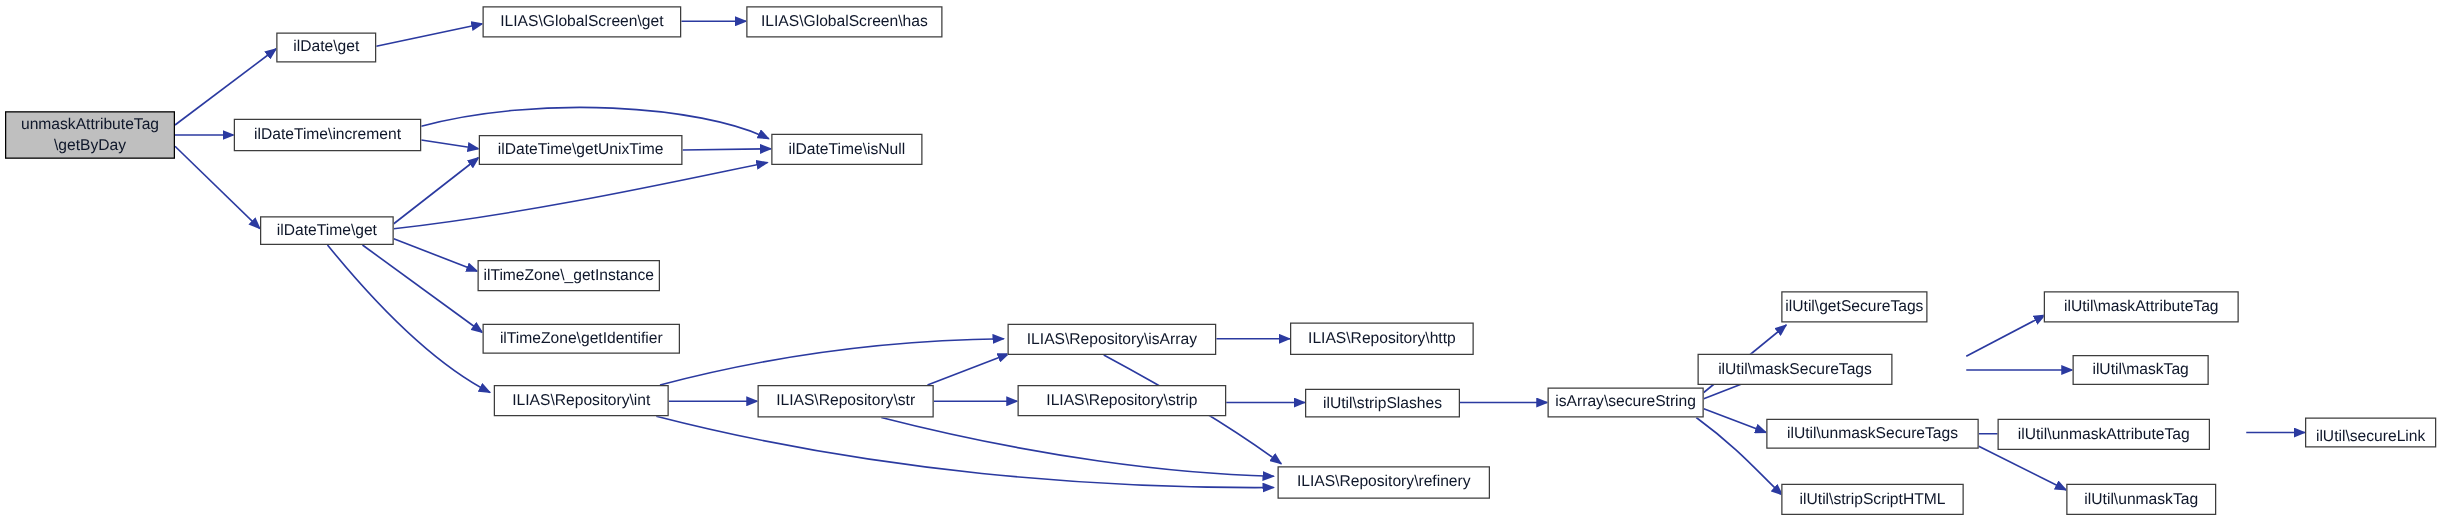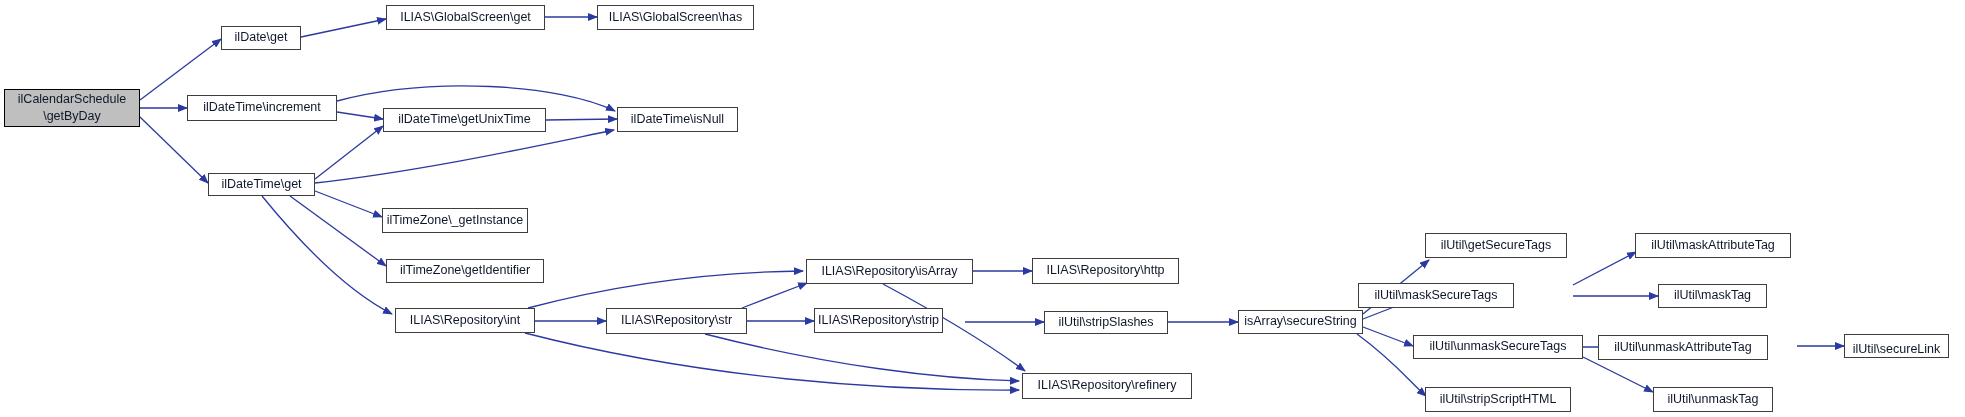--- a/index.html
+++ b/index.html
@@ -80,21 +80,21 @@
         <path d="M1363,327 L1413,346" fill="none" stroke="#2b3aa0" stroke-width="1.3" marker-end="url(#arrow)"></path>
         <path d="M1357,334 C1395,362 1410,382 1426,396" fill="none" stroke="#2b3aa0" stroke-width="1.3" marker-end="url(#arrow)"></path>
         <path d="M1573,285 L1636,252" fill="none" stroke="#2b3aa0" stroke-width="1.3" marker-end="url(#arrow)"></path>
         <path d="M1573,296 L1658,296" fill="none" stroke="#2b3aa0" stroke-width="1.3" marker-end="url(#arrow)"></path>
         <path d="M1583,347 L1627,347" fill="none" stroke="#2b3aa0" stroke-width="1.3" marker-end="url(#arrow)"></path>
         <path d="M1583,357 L1653,392" fill="none" stroke="#2b3aa0" stroke-width="1.3" marker-end="url(#arrow)"></path>
         <path d="M1797,346 L1844,346" fill="none" stroke="#2b3aa0" stroke-width="1.3" marker-end="url(#arrow)"></path>
       </g>
   </svg>
 <div class="node root" style="left: 4px; top: 89px; width: 136px; height: 38px;">
-      <span>ilCalendarSchedule</span>
+      <span>unmaskAttributeTag</span>
       <span>\getByDay</span>
     </div>
     <div class="node" style="left: 221px; top: 26px; width: 80px; height: 24px;">
       <span>ilDate\get</span>
     </div>
     <div class="node" style="left: 386px; top: 5px; width: 159px; height: 25px;">
       <span>ILIAS\GlobalScreen\get</span>
     </div>
     <div class="node" style="left: 597px; top: 5px; width: 157px; height: 25px;">
       <span>ILIAS\GlobalScreen\has</span>
@@ -119,36 +119,36 @@
     </div>
     <div class="node" style="left: 395px; top: 308px; width: 140px; height: 25px;">
       <span>ILIAS\Repository\int</span>
     </div>
     <div class="node" style="left: 606px; top: 308px; width: 141px; height: 26px;">
       <span>ILIAS\Repository\str</span>
     </div>
     <div class="node" style="left: 806px; top: 259px; width: 167px; height: 25px;">
       <span>ILIAS\Repository\isArray</span>
     </div>
-    <div class="node" style="left: 814px; top: 308px; width: 129px; height: 25px;">
+    <div class="node" style="left: 814px; top: 308px; width: 167px; height: 25px;">
       <span>ILIAS\Repository\strip</span>
     </div>
     <div class="node" style="left: 1032px; top: 258px; width: 147px; height: 26px;">
       <span>ILIAS\Repository\http</span>
     </div>
     <div class="node" style="left: 1044px; top: 311px; width: 124px; height: 23px;">
       <span>ilUtil\stripSlashes</span>
     </div>
     <div class="node" style="left: 1238px; top: 310px; width: 125px; height: 24px;">
       <span>isArray\secureString</span>
     </div>
     <div class="node" style="left: 1022px; top: 373px; width: 170px; height: 26px;">
       <span>ILIAS\Repository\refinery</span>
     </div>
-    <div class="node" style="left: 1425px; top: 233px; width: 142px; height: 25px;">
+    <div class="node" style="left: 1425px; top: 233px; width: 117px; height: 25px;">
       <span>ilUtil\getSecureTags</span>
     </div>
     <div class="node" style="left: 1635px; top: 233px; width: 156px; height: 25px;">
       <span>ilUtil\maskAttributeTag</span>
     </div>
     <div class="node" style="left: 1358px; top: 283px; width: 156px; height: 25px; align-items: center;">
       <span>ilUtil\maskSecureTags</span>
     </div>
     <div class="node" style="left: 1658px; top: 284px; width: 109px; height: 24px;">
       <span>ilUtil\maskTag</span>

